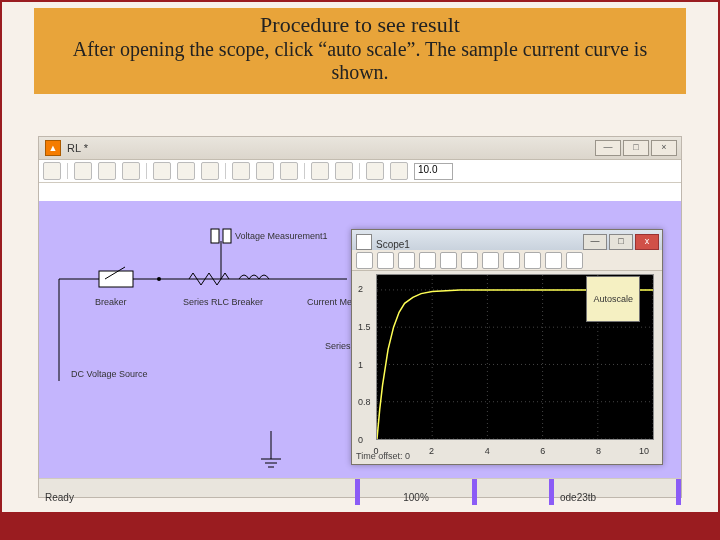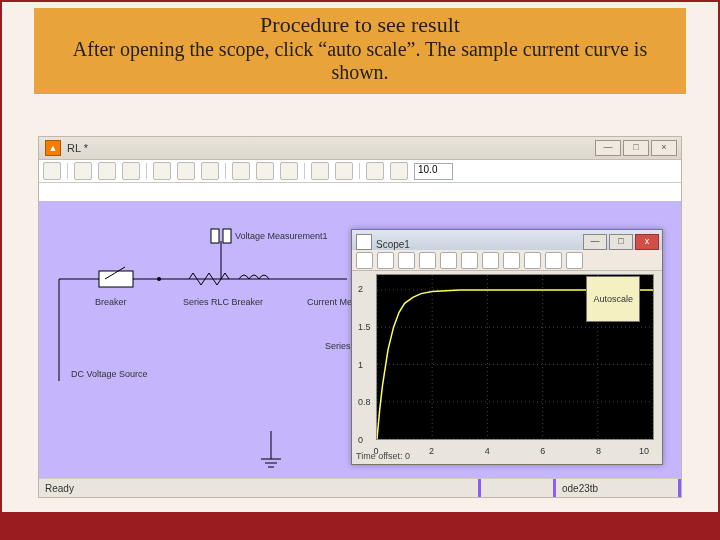--- a/index.html
+++ b/index.html
@@ -11,21 +11,21 @@
 .win-title .mat{width:14px;height:14px;background:#f57c00;border:1px solid #aa5a00;margin-right:6px;display:flex;align-items:center;justify-content:center;color:#fff;font:bold 9px Arial}
 .win-btns{margin-left:auto;display:flex;gap:2px;padding-right:4px}
 .win-btn{width:24px;height:14px;border:1px solid #9a948a;background:#efe9df;font:9px Arial;text-align:center;line-height:12px;color:#555}
 .menu{height:18px;border-bottom:1px solid #d0cabf;display:flex;align-items:center;font:10px Arial;color:#333;padding-left:4px;gap:12px}
 .toolbar{height:22px;border-bottom:1px solid #d0cabf;display:flex;align-items:center;font:10px Arial;padding-left:4px;gap:6px}
 .tb-ico{width:16px;height:16px;border:1px solid #bbb;background:#f5f2ea;border-radius:2px}
 .tb-sep{width:1px;height:16px;background:#ccc}
 .tb-num{width:34px;height:15px;border:1px solid #aaa;background:#fff;font:10px Arial;text-align:left;padding-left:3px}
 .canvas{position:absolute;left:0;right:0;top:64px;bottom:18px;background:#c4b5fd;font:9px Arial;color:#333}
 .status{position:absolute;left:0;right:0;bottom:0;height:18px;border-top:1px solid #d0cabf;background:#e9e5dd;display:flex;font:10px Arial;color:#333}
-.status>div{border-right:3px solid #8b5cf6;padding:4px 6px}
+.status>div{border-right:5px solid #8b5cf6;padding:13px 6px}
 .block-txt{position:absolute;font:9px Arial;color:#333}
 
 .scope{position:absolute;right:18px;top:28px;width:310px;height:234px;background:#e9e5dd;border:1px solid #7a746a;box-shadow:0 0 6px rgba(0,0,0,.3);font:10px Arial}
 .scope-title{height:20px;background:linear-gradient(#dfe6ee,#c9d2dd);display:flex;align-items:flex-end;padding-left:4px}
 .scope-title .ico{width:14px;height:14px;background:#fff;border:1px solid #888;margin-right:4px}
 .scope-wbtns{margin-left:auto;display:flex;gap:2px;padding-right:3px}
 .scope-wbtn{width:22px;height:14px;border:1px solid #888;background:#e6e3da;font:9px Arial;text-align:center;line-height:12px}
 .scope-wbtn.close{background:#d05048;color:#fff;border-color:#933}
 .scope-tb{height:20px;background:#efe9df;border-bottom:1px solid #c3bcb0;display:flex;align-items:center;gap:4px;padding-left:4px}
 .sc-ico{width:15px;height:15px;border:1px solid #aaa;background:#fff;border-radius:2px}
@@ -162,19 +162,20 @@
           <div class="xt" style="left: 79.6px;">2</div>
           <div class="xt" style="left: 135.2px;">4</div>
           <div class="xt" style="left: 190.8px;">6</div>
           <div class="xt" style="left: 246.4px;">8</div>
           <div class="xt" style="left: 292px;">10</div>
         </div>
     </div>
 
     <div class="status">
       <div style="flex:1">Ready</div>
+      <div style="width:100px;text-align:center">100%</div>
       <div style="width:60px"></div>
       <div style="width:110px">ode23tb</div>
     </div>
   </div>
 
   <div class="footer"></div>
 </div>
 
 </body></html>

